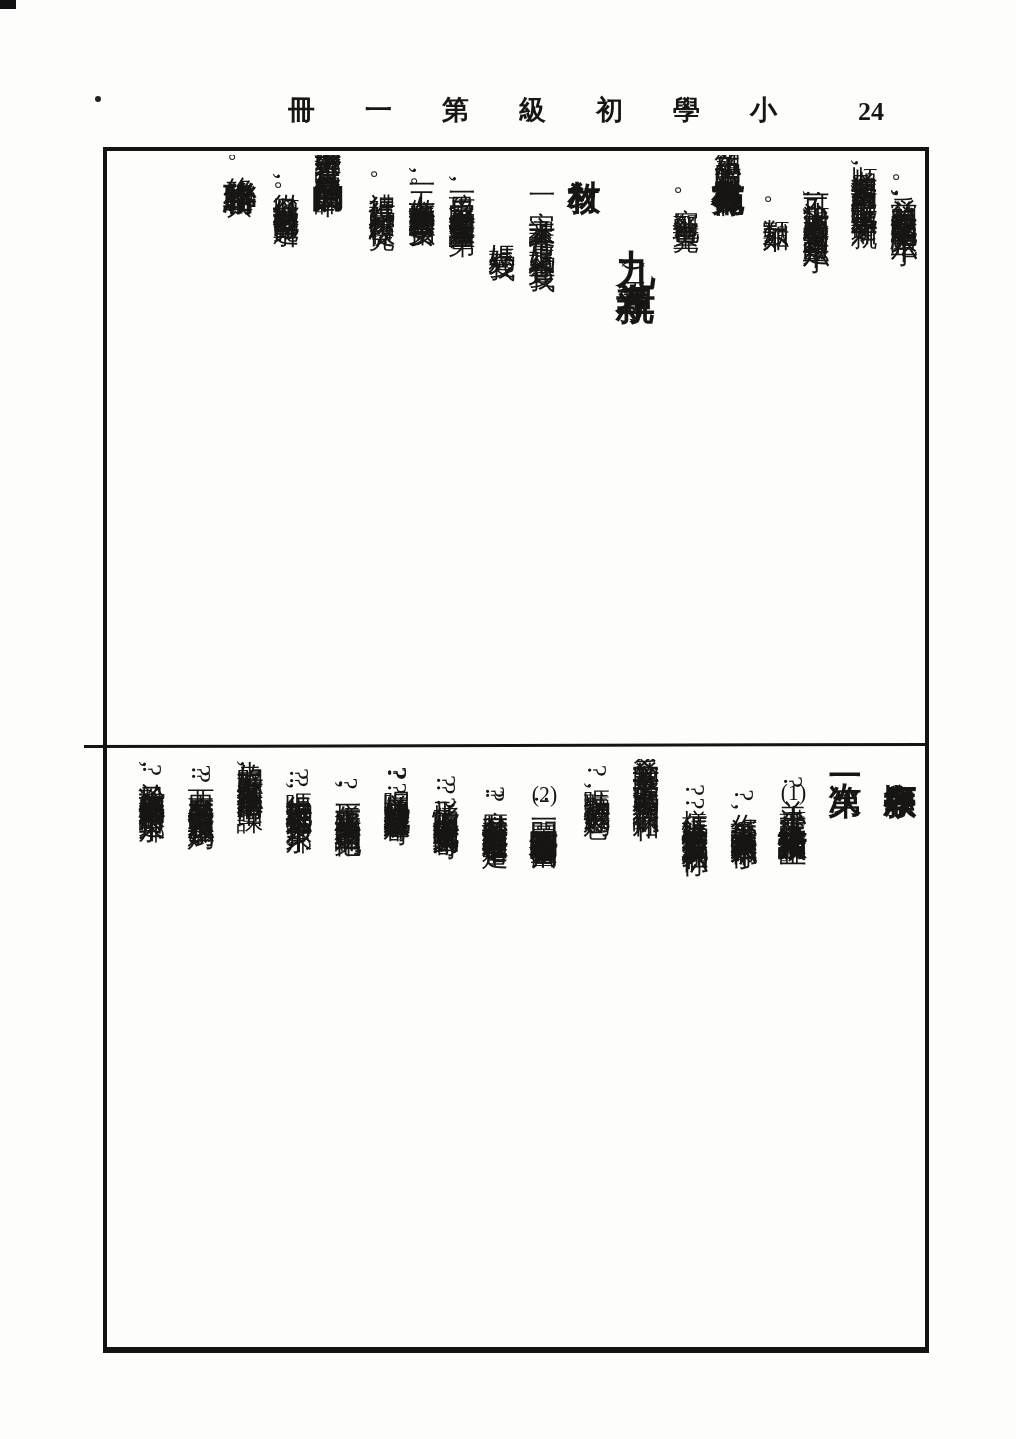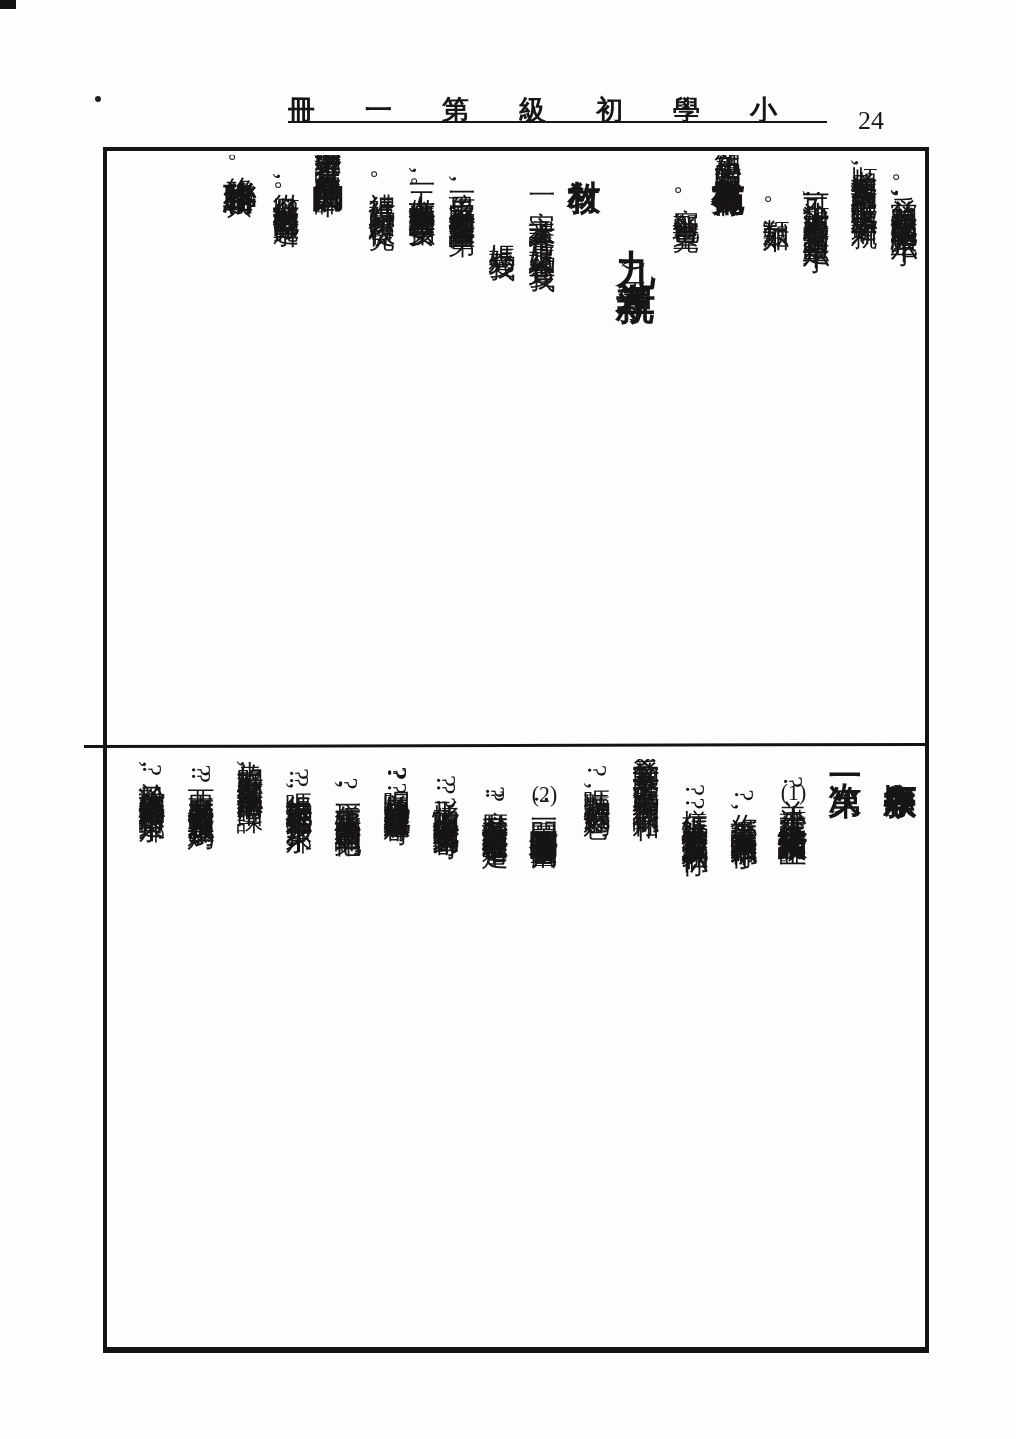--- a/index.html
+++ b/index.html
@@ -4,22 +4,22 @@
 <style>
   html,body{margin:0;padding:0;background:#e8e8e6;}
   .page{position:relative;width:1016px;height:1439px;background:#fdfdfb;overflow:hidden;
         font-family:"Liberation Serif","DejaVu Serif",serif;color:#181614;}
   
   .mark-a{position:absolute;left:0;top:0;width:16px;height:9px;background:#111;}
   .mark-b{position:absolute;left:95px;top:96px;width:6px;height:6px;background:#222;border-radius:50%;}
 
   
   .running-title{position:absolute;left:288px;top:92px;font-size:27px;letter-spacing:50px;
-                 white-space:nowrap;font-weight:bold;text-decoration:underline;}
-  .page-number{position:absolute;left:858px;top:106px;font-size:26px;}
+                 white-space:nowrap;font-weight:bold;}
+  .page-number{position:absolute;left:858px;top:97px;font-size:26px;font-weight:bold;}
 
   
   .frame{position:absolute;left:103px;top:147px;width:826px;height:1206px;box-sizing:border-box;
          border:4px solid #161412;border-bottom-width:6px;}
   .divider{position:absolute;left:84px;top:744px;width:845px;height:3px;background:#141414;
            transform:rotate(-0.15deg);}
 
   
   .sec{position:absolute;writing-mode:vertical-rl;text-orientation:mixed;overflow:hidden;}
   .sec-top{left:112px;top:155px;width:810px;height:586px;padding-right:24px;}

